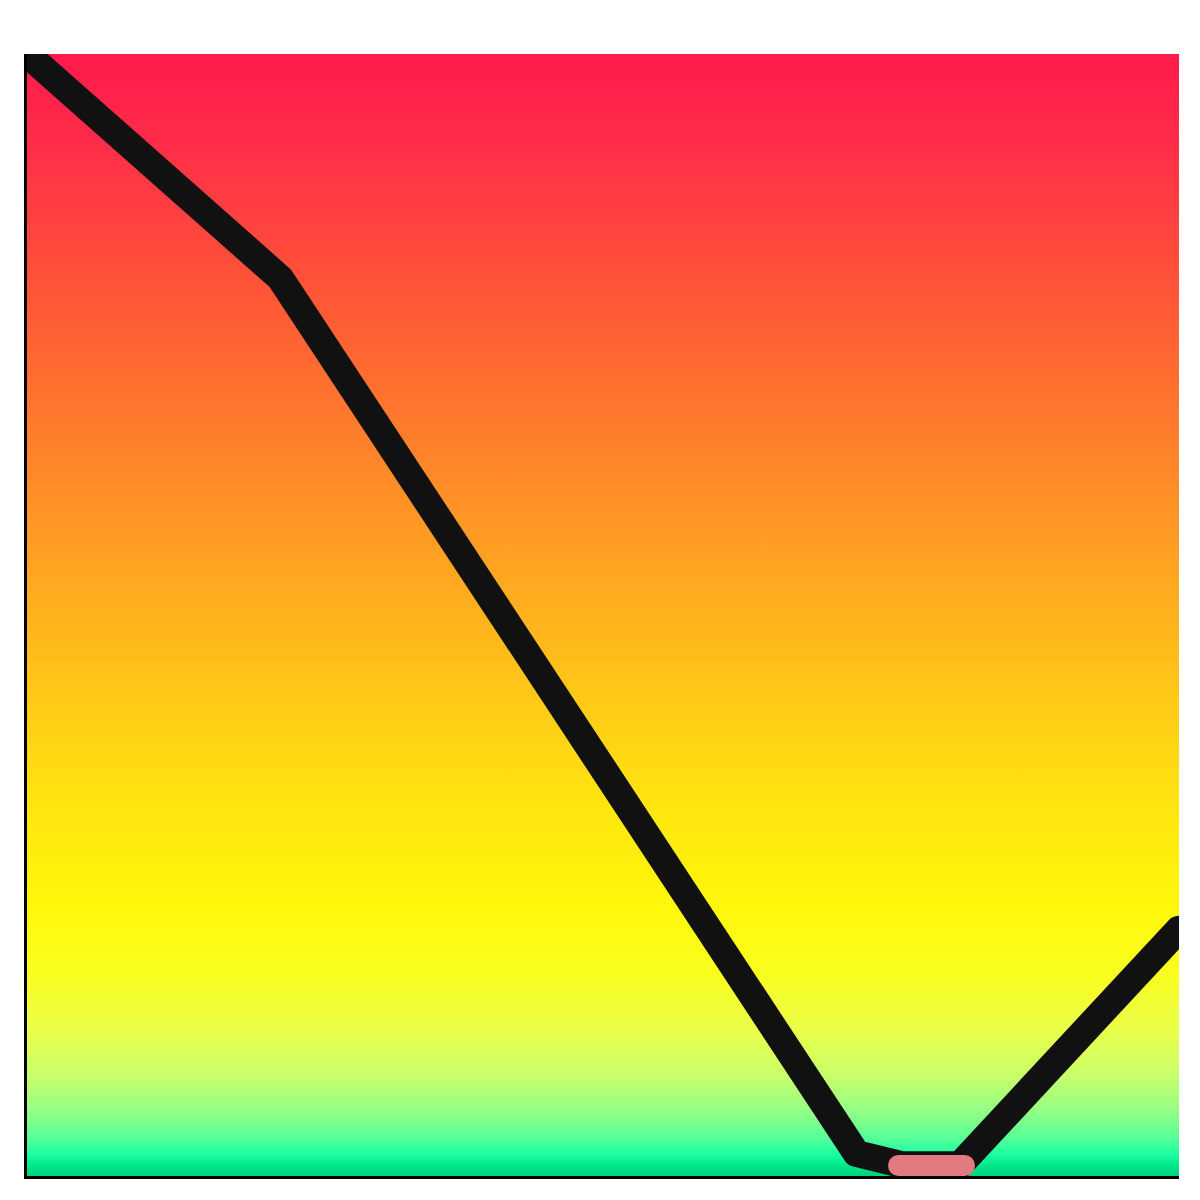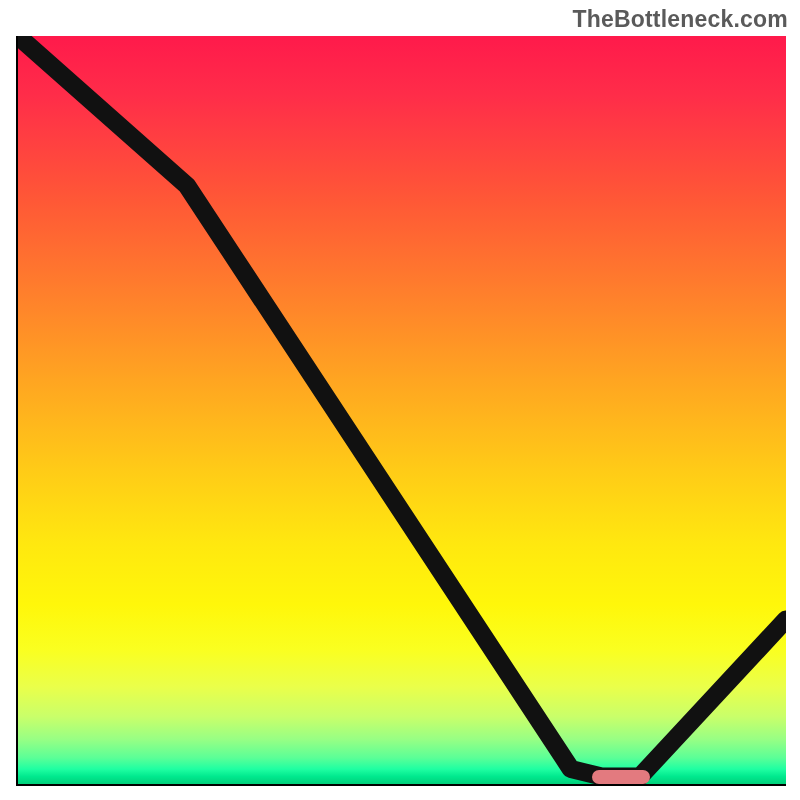--- a/index.html
+++ b/index.html
@@ -76,21 +76,20 @@
     width: 58px;
     height: 14px;
     background: #e37a7f;
     border-radius: 7px;
   }
 </style>
 </head>
 <body>
 
 <div class="container">
-  <div class="watermark">TheBottleneck.com</div>
 
   <div class="chart">
     <div class="gradient"></div>
 
     <svg class="curve-svg" viewBox="0 0 100 100" preserveAspectRatio="none">
       <path id="curve-path" class="curve" d="M0.00 0.00 L22.00 20.00 L72.00 98.00 L76.00 99.00 L81.00 99.00 L100.00 78.00"></path>
     </svg>
 
     <div id="marker" class="marker" style="width: 57.6px; left: 574.08px; top: 733.52px;"></div>
   </div>

